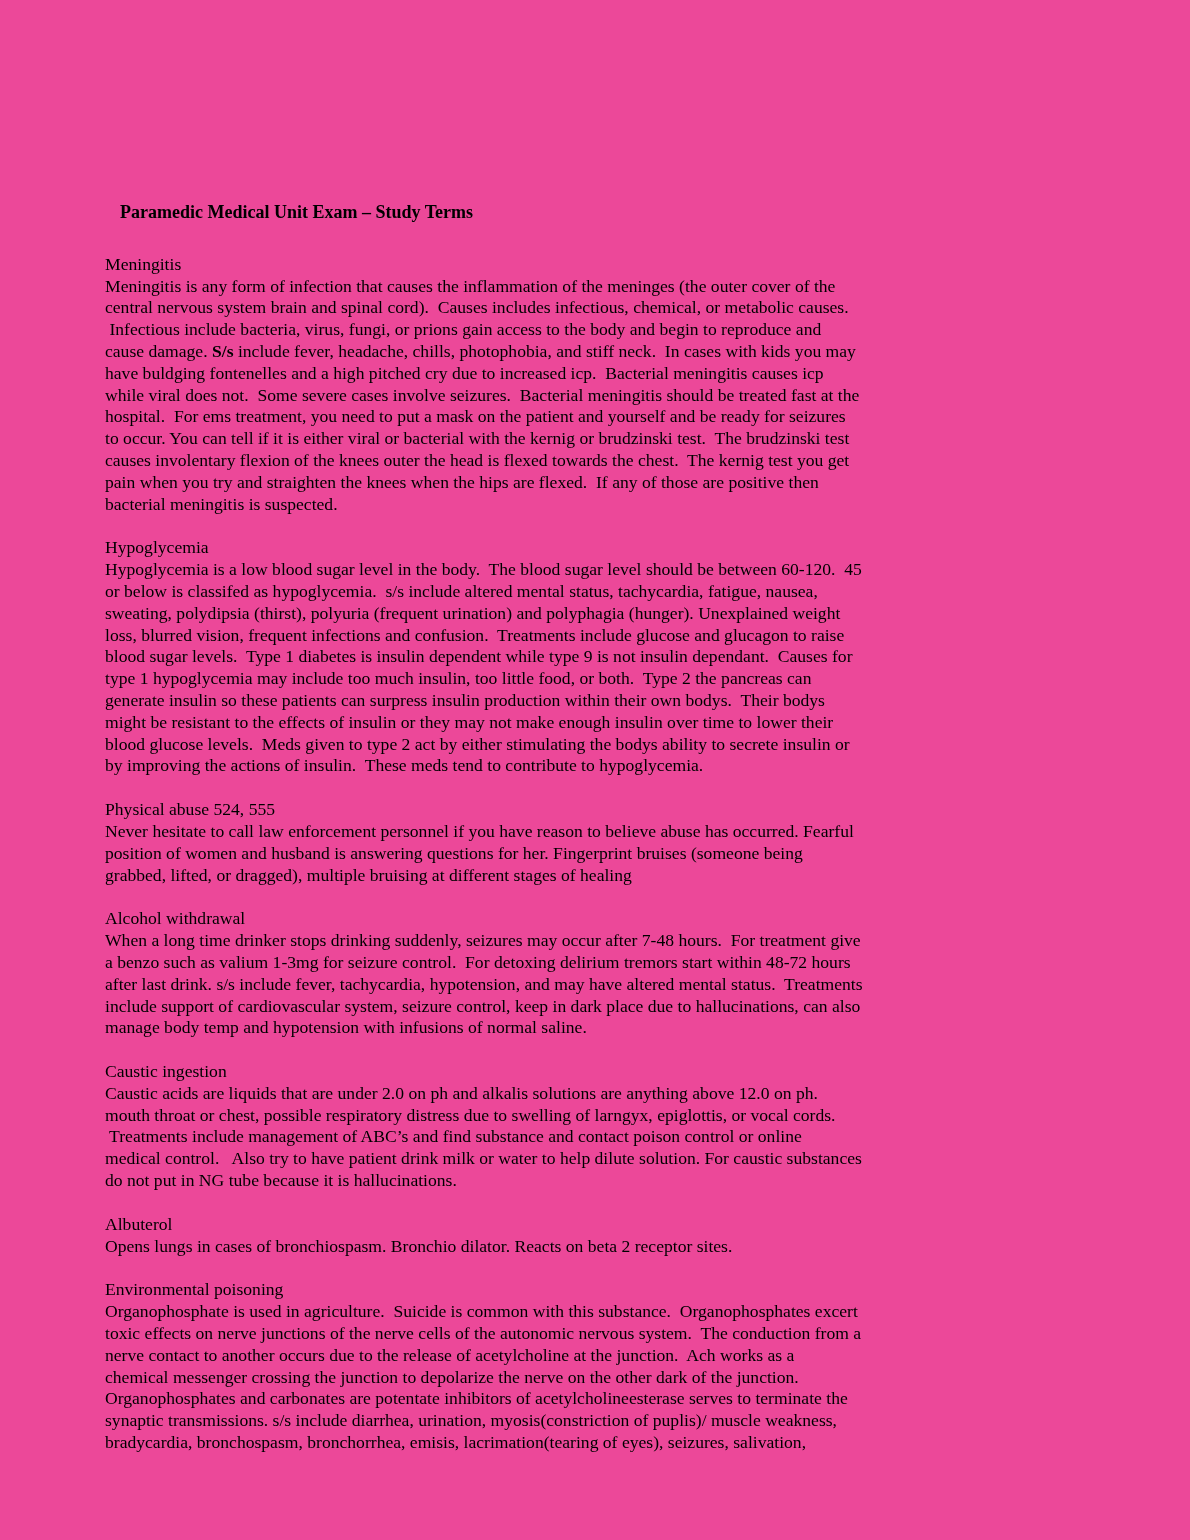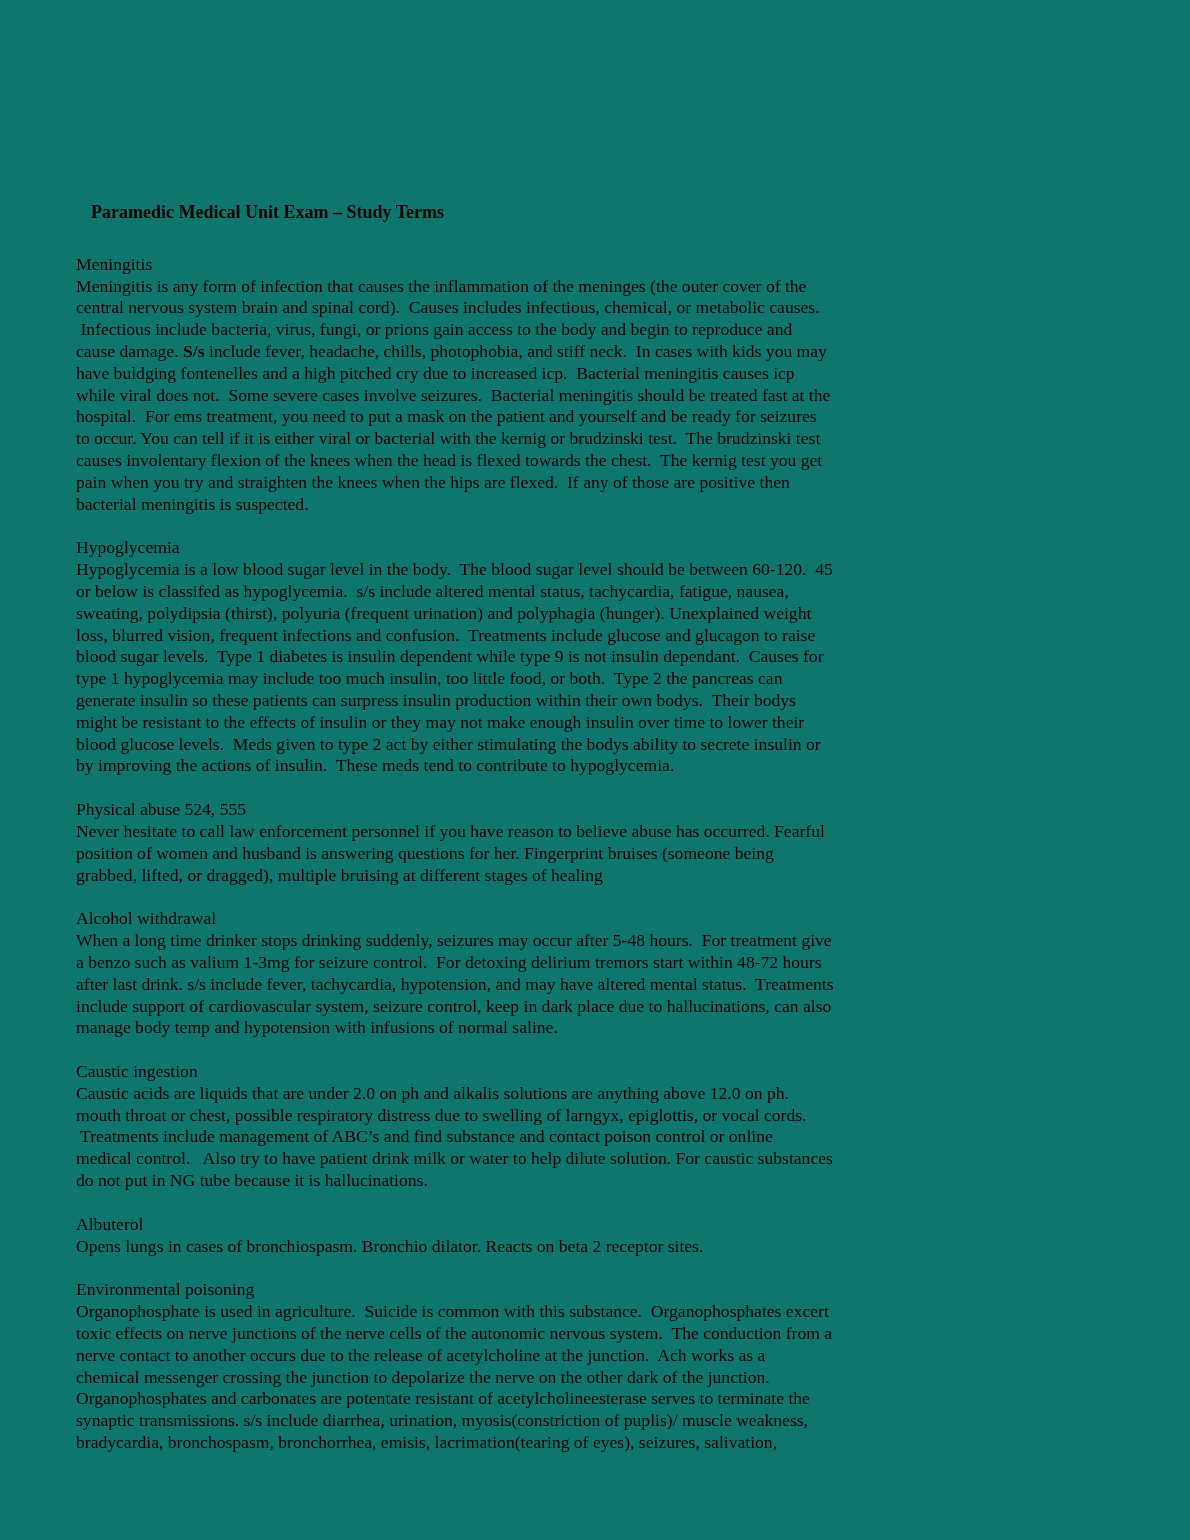--- a/index.html
+++ b/index.html
@@ -4,24 +4,24 @@
 <style>
   html, body {
     margin: 0;
     padding: 0;
     background: #ffffff;
   }
   .page {
     position: relative;
     width: 1190px;
     height: 1540px;
-    background: #0f766e;
+    background: #ec4899;
     overflow: hidden;
     box-sizing: border-box;
-    padding: 202px 130px 0 76px;
+    padding: 202px 130px 0 105px;
     font-family: "Liberation Serif", "DejaVu Serif", serif;
     font-size: 17.6px;
     line-height: 21.8px;
     color: #000000;
   }
   .doc-title {
     font-size: 18px;
     font-weight: bold;
     line-height: 21.8px;
     margin: 0 0 30px 15px;
@@ -49,21 +49,21 @@
       <section class="term-section">
         <div class="line heading">Meningitis</div>
         <div class="line">Meningitis is any form of infection that causes the inflammation of the meninges (the outer cover of the</div>
         <div class="line">central nervous system brain and spinal cord).  Causes includes infectious, chemical, or metabolic causes.</div>
         <div class="line"> Infectious include bacteria, virus, fungi, or prions gain access to the body and begin to reproduce and</div>
         <div class="line"><span>cause damage. </span><span class="b">S/s</span><span> include fever, headache, chills, photophobia, and stiff neck.  In cases with kids you may</span></div>
         <div class="line">have buldging fontenelles and a high pitched cry due to increased icp.  Bacterial meningitis causes icp</div>
         <div class="line">while viral does not.  Some severe cases involve seizures.  Bacterial meningitis should be treated fast at the</div>
         <div class="line">hospital.  For ems treatment, you need to put a mask on the patient and yourself and be ready for seizures</div>
         <div class="line">to occur. You can tell if it is either viral or bacterial with the kernig or brudzinski test.  The brudzinski test</div>
-        <div class="line">causes involentary flexion of the knees when the head is flexed towards the chest.  The kernig test you get</div>
+        <div class="line">causes involentary flexion of the knees outer the head is flexed towards the chest.  The kernig test you get</div>
         <div class="line">pain when you try and straighten the knees when the hips are flexed.  If any of those are positive then</div>
         <div class="line">bacterial meningitis is suspected.</div>
       </section>
       <section class="term-section">
         <div class="line heading">Hypoglycemia</div>
         <div class="line">Hypoglycemia is a low blood sugar level in the body.  The blood sugar level should be between 60-120.  45</div>
         <div class="line">or below is classifed as hypoglycemia.  s/s include altered mental status, tachycardia, fatigue, nausea,</div>
         <div class="line">sweating, polydipsia (thirst), polyuria (frequent urination) and polyphagia (hunger). Unexplained weight</div>
         <div class="line">loss, blurred vision, frequent infections and confusion.  Treatments include glucose and glucagon to raise</div>
         <div class="line">blood sugar levels.  Type 1 diabetes is insulin dependent while type 9 is not insulin dependant.  Causes for</div>
@@ -74,21 +74,21 @@
         <div class="line">by improving the actions of insulin.  These meds tend to contribute to hypoglycemia.</div>
       </section>
       <section class="term-section">
         <div class="line heading">Physical abuse 524, 555</div>
         <div class="line">Never hesitate to call law enforcement personnel if you have reason to believe abuse has occurred. Fearful</div>
         <div class="line">position of women and husband is answering questions for her. Fingerprint bruises (someone being</div>
         <div class="line">grabbed, lifted, or dragged), multiple bruising at different stages of healing</div>
       </section>
       <section class="term-section">
         <div class="line heading">Alcohol withdrawal</div>
-        <div class="line">When a long time drinker stops drinking suddenly, seizures may occur after 5-48 hours.  For treatment give</div>
+        <div class="line">When a long time drinker stops drinking suddenly, seizures may occur after 7-48 hours.  For treatment give</div>
         <div class="line">a benzo such as valium 1-3mg for seizure control.  For detoxing delirium tremors start within 48-72 hours</div>
         <div class="line">after last drink. s/s include fever, tachycardia, hypotension, and may have altered mental status.  Treatments</div>
         <div class="line">include support of cardiovascular system, seizure control, keep in dark place due to hallucinations, can also</div>
         <div class="line">manage body temp and hypotension with infusions of normal saline.</div>
       </section>
       <section class="term-section">
         <div class="line heading">Caustic ingestion</div>
         <div class="line">Caustic acids are liquids that are under 2.0 on ph and alkalis solutions are anything above 12.0 on ph.</div>
         <div class="line">mouth throat or chest, possible respiratory distress due to swelling of larngyx, epiglottis, or vocal cords.</div>
         <div class="line"> Treatments include management of ABC’s and find substance and contact poison control or online</div>
@@ -98,18 +98,18 @@
       <section class="term-section">
         <div class="line heading">Albuterol</div>
         <div class="line">Opens lungs in cases of bronchiospasm. Bronchio dilator. Reacts on beta 2 receptor sites.</div>
       </section>
       <section class="term-section">
         <div class="line heading">Environmental poisoning</div>
         <div class="line">Organophosphate is used in agriculture.  Suicide is common with this substance.  Organophosphates excert</div>
         <div class="line">toxic effects on nerve junctions of the nerve cells of the autonomic nervous system.  The conduction from a</div>
         <div class="line">nerve contact to another occurs due to the release of acetylcholine at the junction.  Ach works as a</div>
         <div class="line">chemical messenger crossing the junction to depolarize the nerve on the other dark of the junction.</div>
-        <div class="line">Organophosphates and carbonates are potentate resistant of acetylcholineesterase serves to terminate the</div>
+        <div class="line">Organophosphates and carbonates are potentate inhibitors of acetylcholineesterase serves to terminate the</div>
         <div class="line">synaptic transmissions. s/s include diarrhea, urination, myosis(constriction of puplis)/ muscle weakness,</div>
         <div class="line">bradycardia, bronchospasm, bronchorrhea, emisis, lacrimation(tearing of eyes), seizures, salivation,</div>
       </section>
     </div>
 </div>
 
 </body></html>

